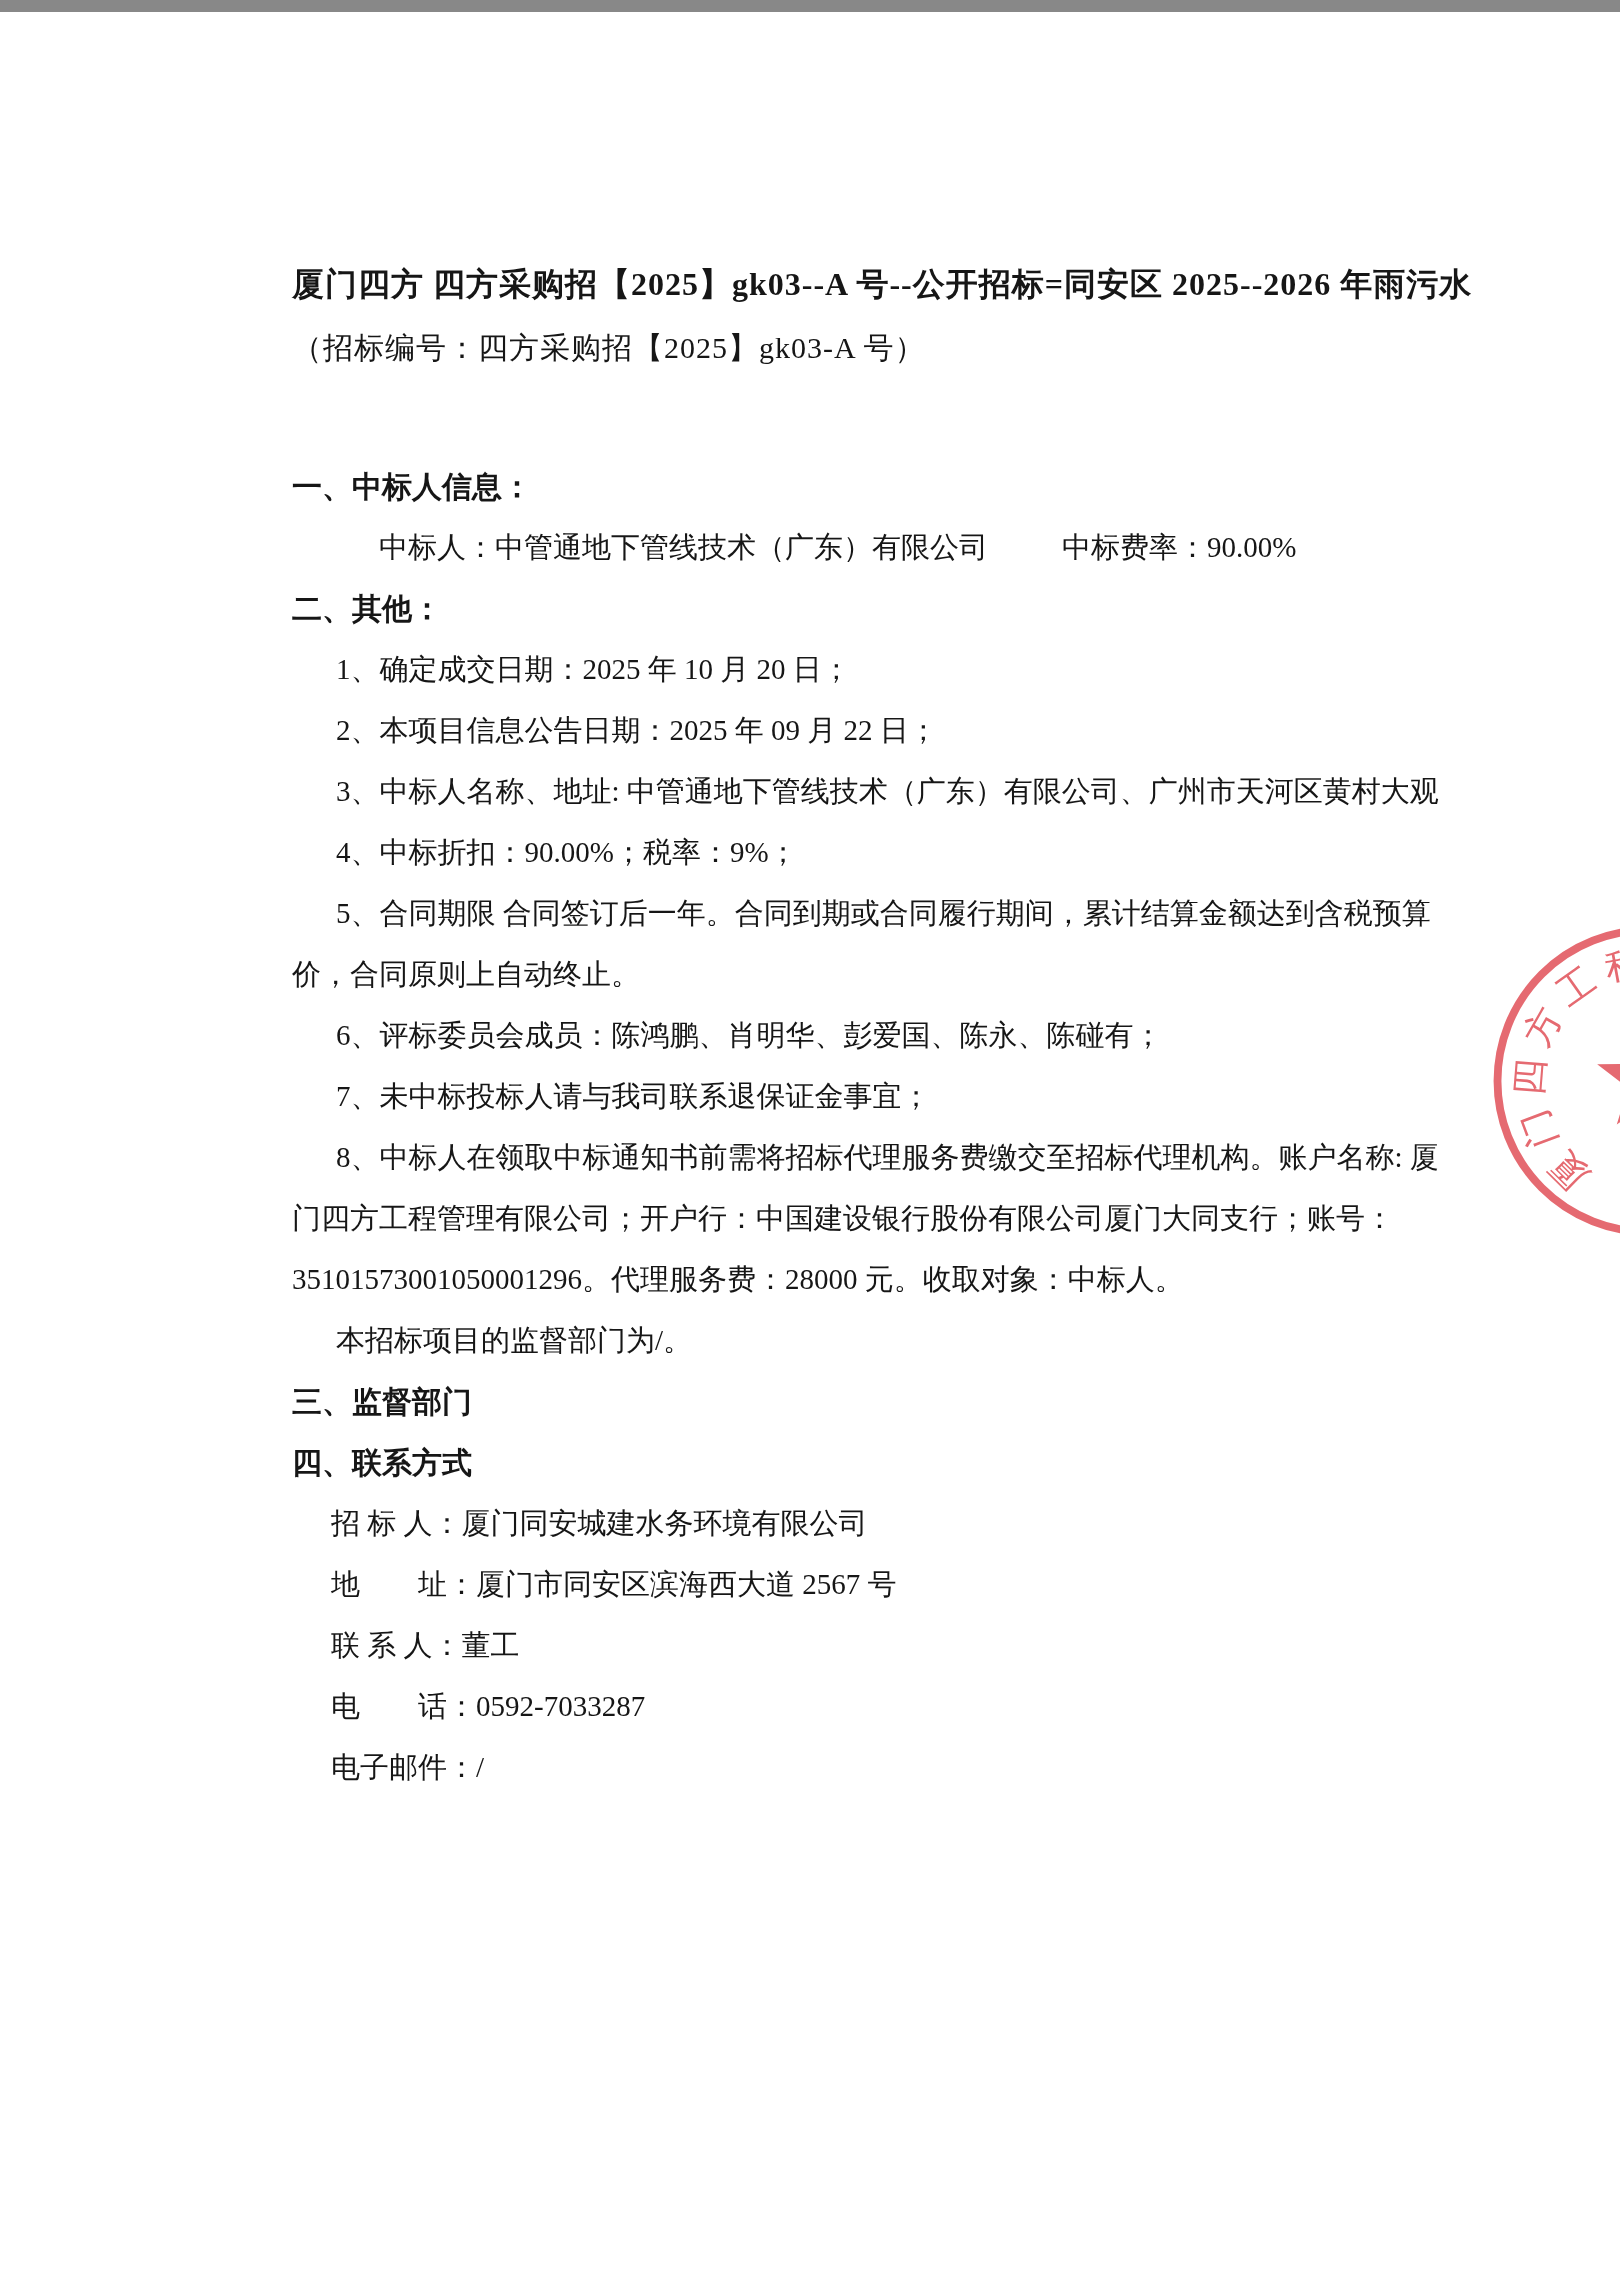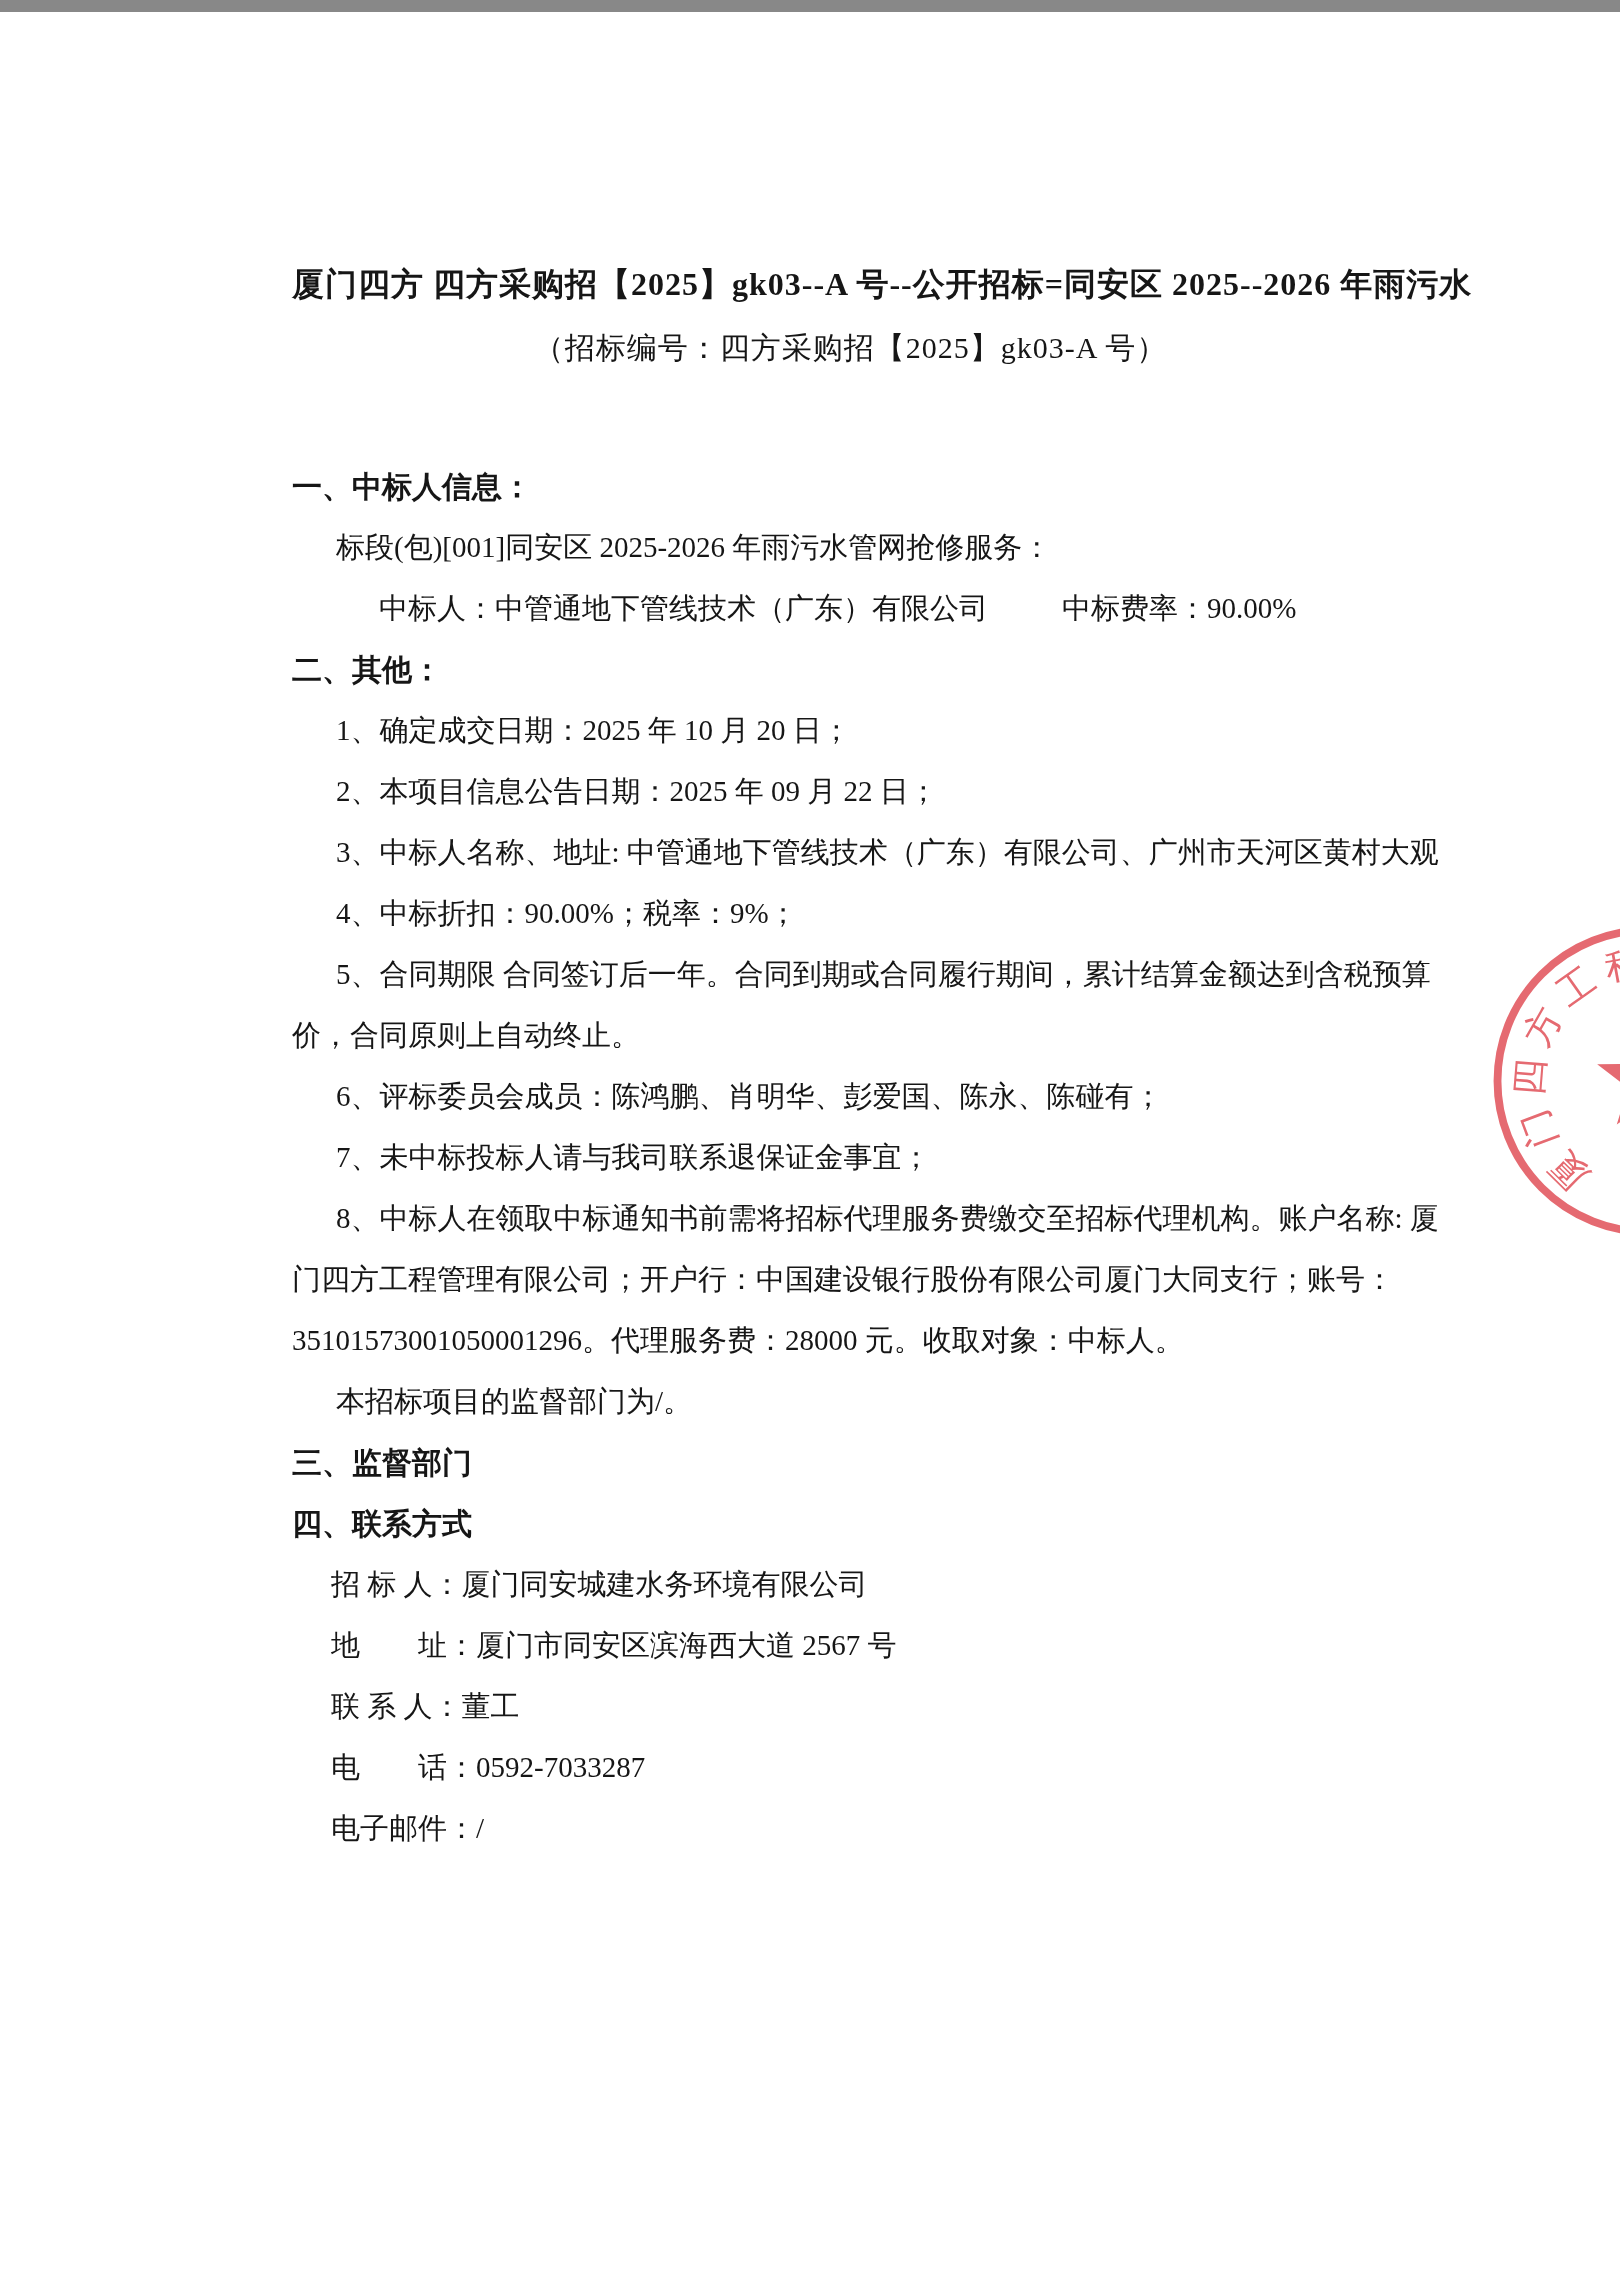--- a/index.html
+++ b/index.html
@@ -26,21 +26,20 @@
   }
   .title-line {
     line-height:63px;
     text-align:center;
     font-size:32px;
     font-weight:bold;
     letter-spacing:1px;
   }
   .title-sub {
     line-height:63px;
-    text-align:center;
     font-size:30px;
     font-weight:normal;
     letter-spacing:1px;
   }
   .heading {
     font-family:"Liberation Sans","DejaVu Sans",sans-serif;
     font-weight:bold;
     font-size:30px;
   }
   .sec-gap { margin-top:77px; }
@@ -61,21 +60,20 @@
 </head>
 <body>
 
 <div class="page">
   <div class="doc">
 
     <div class="line title-line">厦门四方 四方采购招【2025】gk03--A 号--公开招标=同安区 2025--2026 年雨污水</div>
     <div class="line title-sub">（招标编号：四方采购招【2025】gk03-A 号）</div>
 
     <div class="line heading sec-gap">一、中标人信息：</div>
-    <div class="line ind1">标段(包)[001]同安区 2025-2026 年雨污水管网抢修服务：</div>
     <div class="line ind2">
       <span>中标人：中管通地下管线技术（广东）有限公司</span>
       <span class="fee">中标费率：90.00%</span>
     </div>
 
     <div class="line heading">二、其他：</div>
     <div class="line ind1">1、确定成交日期：2025 年 10 月 20 日；</div>
     <div class="line ind1">2、本项目信息公告日期：2025 年 09 月 22 日；</div>
     <div class="line ind1">3、中标人名称、地址: 中管通地下管线技术（广东）有限公司、广州市天河区黄村大观</div>
     <div class="line ind1">4、中标折扣：90.00%；税率：9%；</div>

